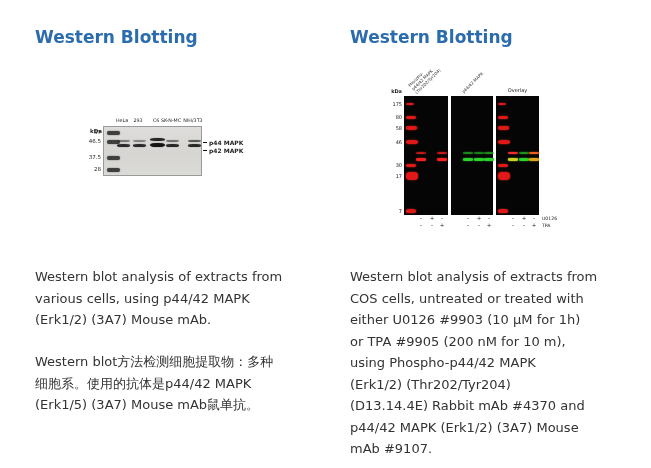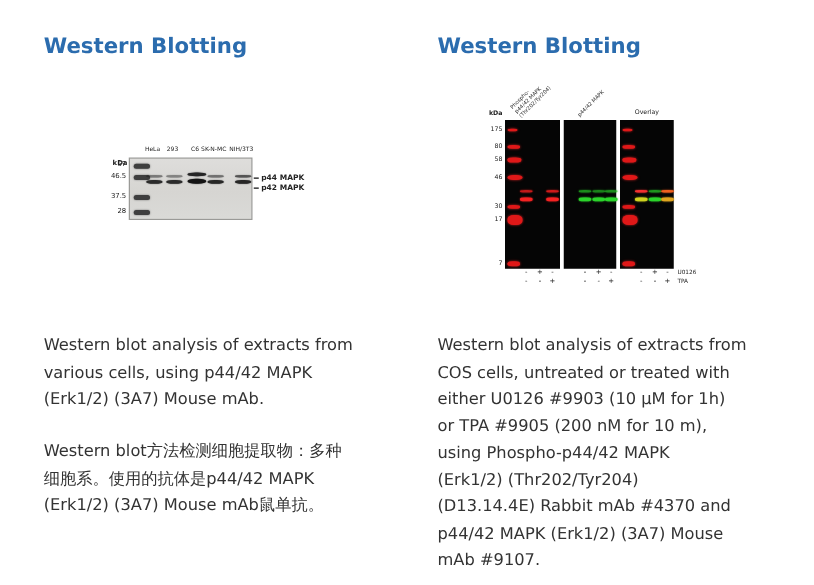--- a/index.html
+++ b/index.html
@@ -71,21 +71,21 @@
         <div style="left: 118px; top: 37px; width: 4px; height: 1px; background: rgb(17, 17, 17);"></div>
         <div class="tiny" style="left: 124px; top: 34px; font-size: 6px; font-weight: bold;">p42 MAPK</div>
       </div>
 
     <p class="caption" style="left:35px; top:266px; width:298px;">Western blot analysis of extracts from
 various cells, using p44/42 MAPK
 (Erk1/2) (3A7) Mouse mAb.</p>
 
     <p class="caption" style="left:35px; top:351px; width:298px;">Western blot方法检测细胞提取物：多种
 细胞系。使用的抗体是p44/42 MAPK
-(Erk1/2) (3A7) Mouse mAb鼠单抗。</p>
+(Erk1/5) (3A7) Mouse mAb鼠单抗。</p>
   </section>
 
   <section>
     <h2 class="heading" style="left:350px; top:27px;">Western Blotting</h2>
 
     <div class="fig" id="figR" style="left:385px; top:66px; width:185px; height:172px;">
         <div class="tiny" style="left: 1px; top: 22px; width: 16px; text-align: right; font-size: 5px; font-weight: bold;">kDa</div>
         <div class="tiny" style="left: 0px; top: 35px; width: 17px; text-align: right; font-size: 5px;">175</div>
         <div class="tiny" style="left: 0px; top: 48px; width: 17px; text-align: right; font-size: 5px;">80</div>
         <div class="tiny" style="left: 0px; top: 59px; width: 17px; text-align: right; font-size: 5px;">58</div>

